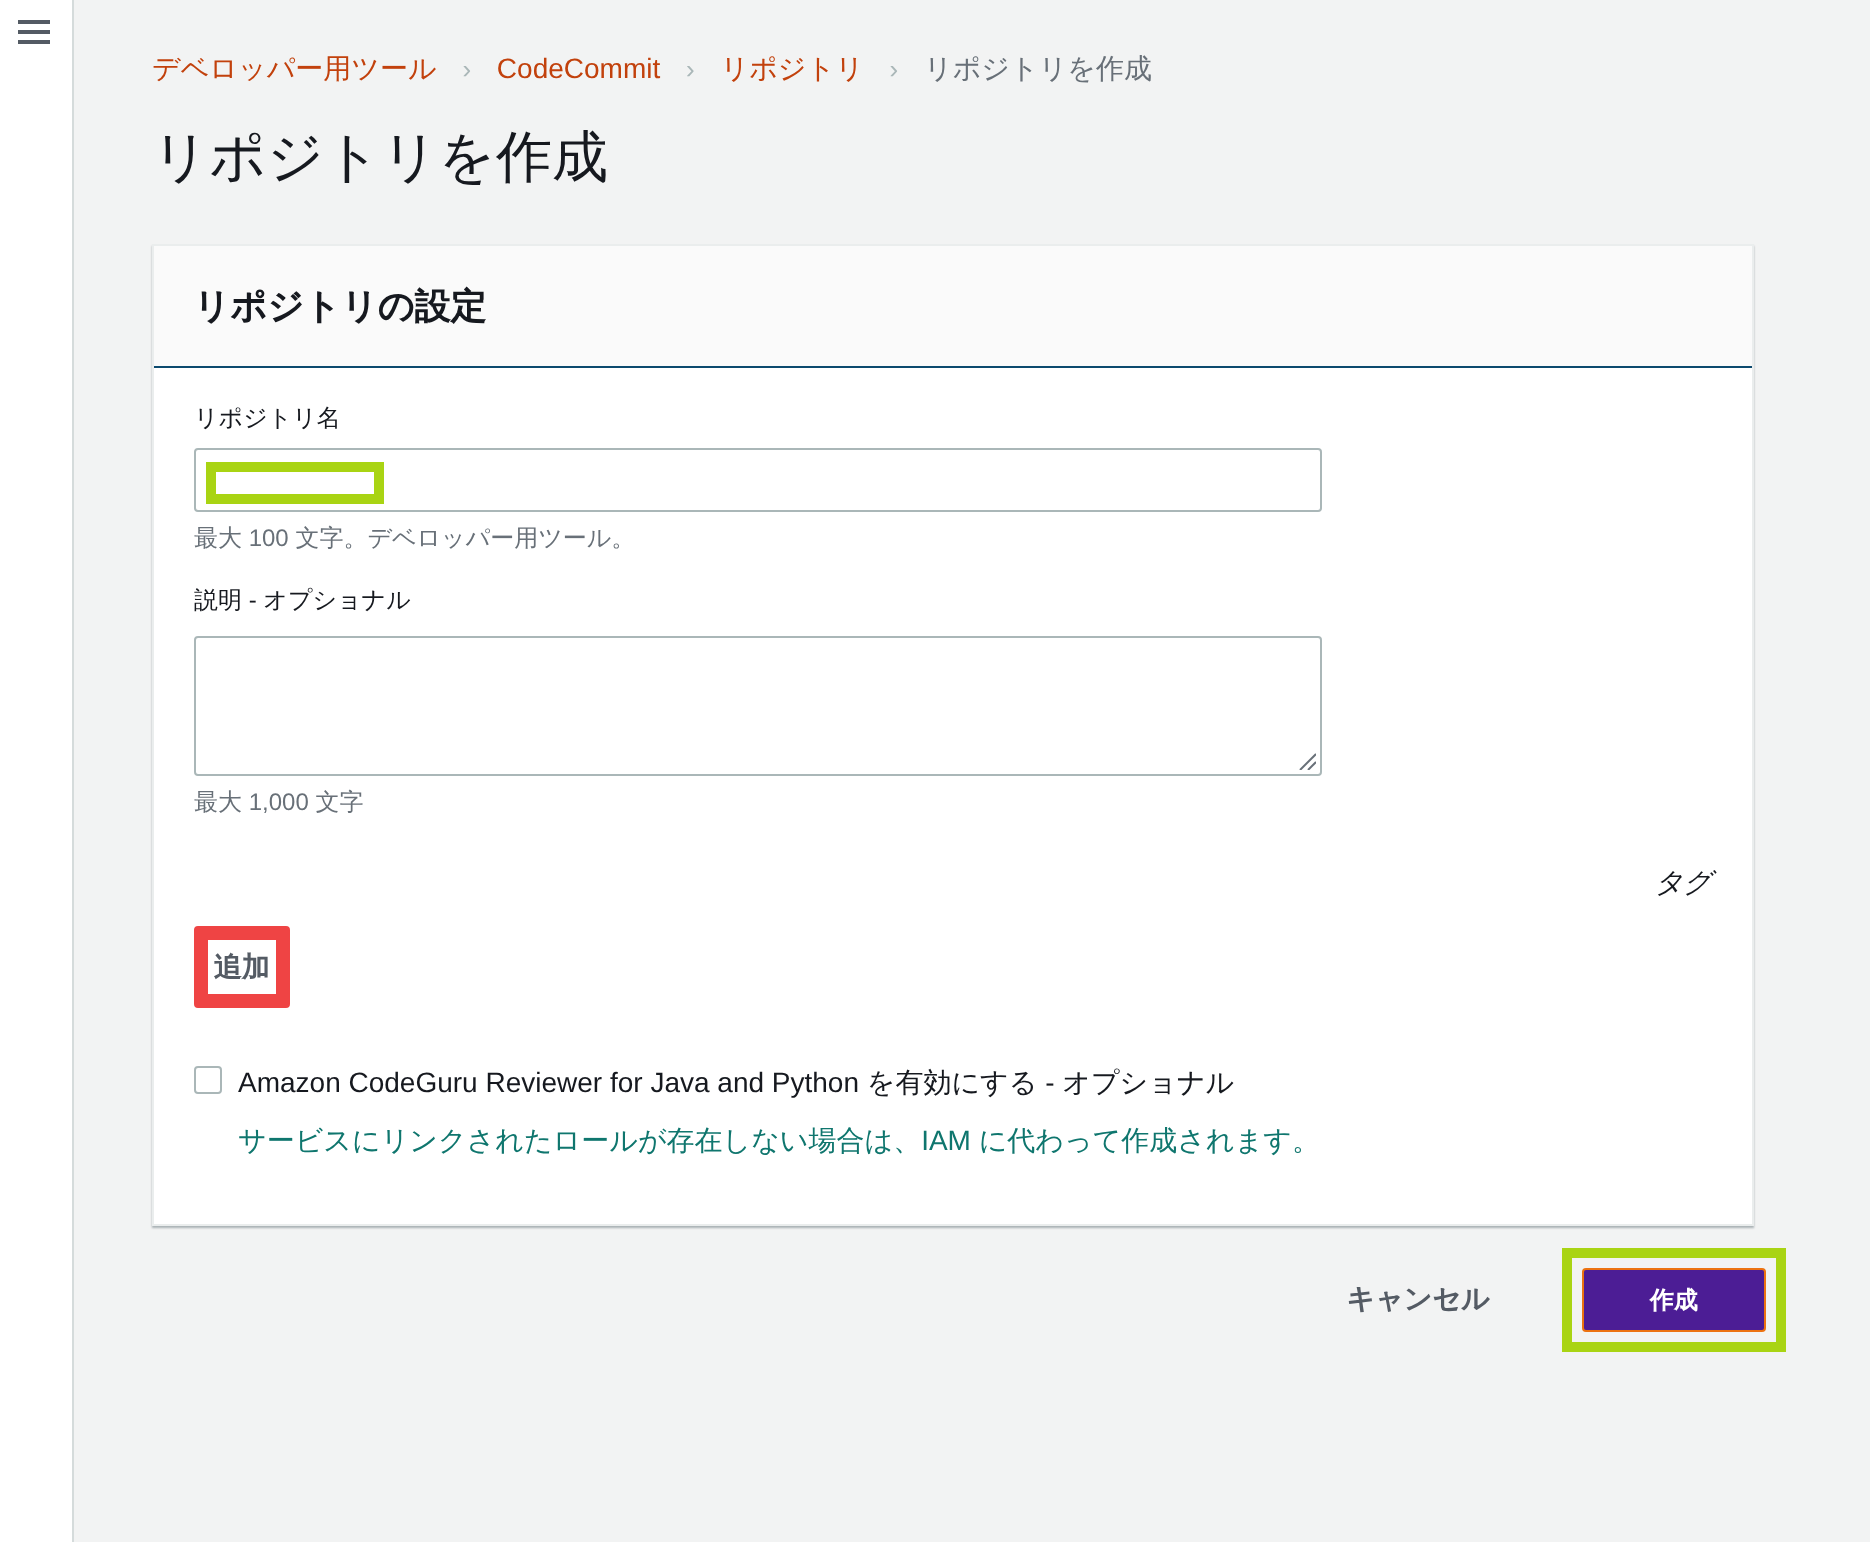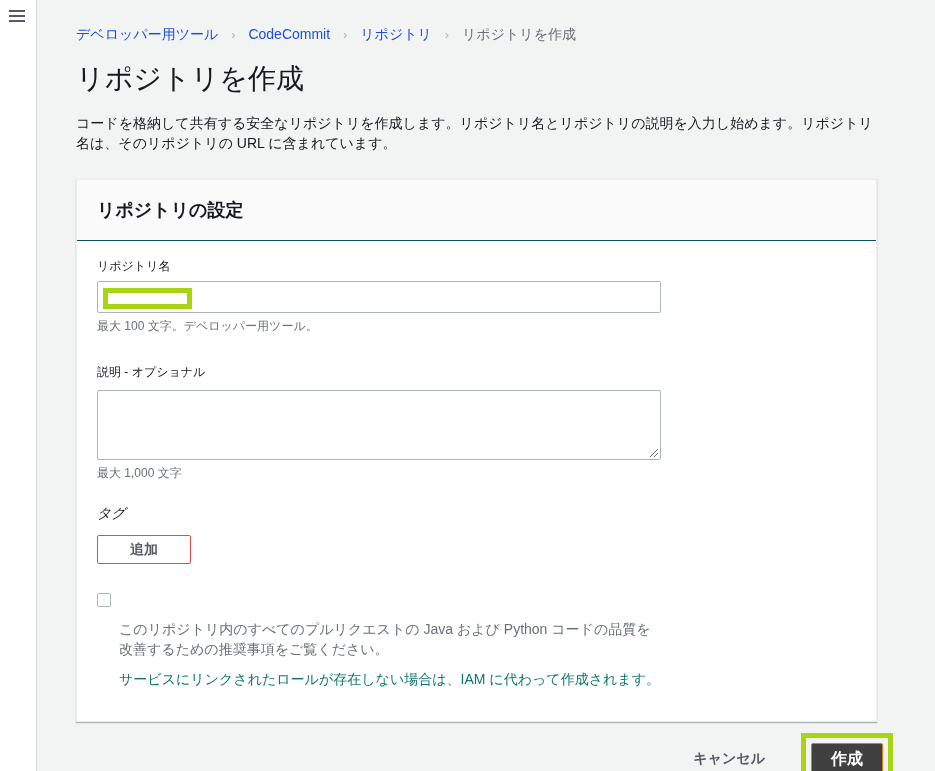--- a/index.html
+++ b/index.html
@@ -17,21 +17,21 @@
     background:#ffffff; border-right:1px solid #d5dbdb; z-index:5;
   }
   .hamburger { display:block; width:16px; margin:10px 0 0 9px; cursor:pointer; }
   .hamburger span { display:block; width:16px; height:2px; background:#545b64; margin-bottom:3px; }
 
   .main { margin-left:37px; padding:26px 0 0 39px; }
   .content { width:801px; }
 
   
   .breadcrumb { font-size:14px; line-height:16px; }
-  .breadcrumb a { color:#1d4ed8; text-decoration:none; cursor:pointer; }
+  .breadcrumb a { color:#c2410c; text-decoration:none; cursor:pointer; }
   .breadcrumb .sep { color:#aab7b8; margin:0 9px; font-size:13px; }
   .breadcrumb .current { color:#687078; }
 
   h1.page-title { font-size:28px; font-weight:400; line-height:34px; margin-top:19px; color:#16191f; }
   .page-desc { font-size:14px; line-height:20px; margin-top:17px; max-width:801px; color:#16191f; }
 
   
   .card {
     margin-top:26px; background:#ffffff;
     border:1px solid #eaeded;
@@ -53,38 +53,38 @@
     width:564px; height:32px;
     border:1px solid #aab7b8; border-radius:2px;
     background:#ffffff; padding:4px 8px;
     font-family:"Liberation Sans", sans-serif; font-size:14px; color:#16191f;
   }
   .annotation-input-box {
     position:absolute; left:6px; top:7px; width:89px; height:21px;
     border:5px solid #a9d413; background:#ffffff; pointer-events:none;
   }
 
-  .field-desc { margin-top:29px; }
+  .field-desc { margin-top:14px; }
   .textarea-wrap { position:relative; margin-top:9px; width:564px; }
   .text-area {
     width:564px; height:70px; resize:none;
     border:1px solid #aab7b8; border-radius:2px;
     background:#ffffff; padding:4px 8px;
     font-family:"Liberation Sans", sans-serif; font-size:14px; color:#16191f;
     display:block;
   }
   .resize-handle { position:absolute; right:3px; bottom:3px; width:10px; height:10px; pointer-events:none; }
 
   .field-tags { margin-top:24px; }
-  .tag-label { font-size:14px; color:#16191f; font-style:italic; }
+  .tag-label { font-size:14px; color:#16191f; font-style:italic;text-align:right; }
   .btn-secondary {
     margin-top:12px; display:inline-block;
-    background:#ffffff; border:1px solid #ef4444; border-radius:2px;
+    background:#ffffff; border:7px solid #ef4444; border-radius:2px;
     color:#545b64; font-size:14px; font-weight:700; line-height:19px;
-    padding:4px 32px; cursor:pointer; font-family:"Liberation Sans", sans-serif;
+    padding:4px 3px; cursor:pointer; font-family:"Liberation Sans", sans-serif;
   }
 
   .codeguru { margin-top:28px; }
   .checkbox-row { display:flex; align-items:flex-start; font-size:14px; line-height:18px; }
   .checkbox {
     width:14px; height:14px; border:1px solid #aab7b8; border-radius:2px;
     background:#ffffff; margin:1px 8px 0 0; flex:none; cursor:pointer;
   }
   .checkbox-row label { color:#16191f; margin-left:0; cursor:pointer; }
   .checkbox-row { gap:0; }
@@ -95,23 +95,23 @@
   
   .footer-actions {
     width:801px; margin-top:11px;
     display:flex; justify-content:flex-end; align-items:center; gap:36px;
   }
   .link-btn { font-size:14px; font-weight:700; color:#545b64; cursor:pointer; }
   .annotation-frame {
     border:5px solid #a9d413; padding:5px; margin-right:-16px;
   }
   .btn-primary {
-    display:block; background:#404040; border:1px solid #ec7211; border-radius:2px;
-    color:#ffffff; font-size:16px; font-weight:700; line-height:20px;
-    padding:5px 19px; cursor:pointer; font-family:"Liberation Sans", sans-serif;
+    display:block; background:#4c1d95; border:1px solid #ec7211; border-radius:2px;
+    color:#ffffff; font-size:12px; font-weight:700; line-height:20px;
+    padding:5px 33px; cursor:pointer; font-family:"Liberation Sans", sans-serif;
   }
 </style>
 </head>
 <body>
 
 <div class="sidebar">
   <span class="hamburger">
     <span></span>
       <span></span>
       <span></span>
@@ -126,21 +126,20 @@
       <span class="sep">›</span>
       <a>CodeCommit</a>
       <span class="sep">›</span>
       <a>リポジトリ</a>
       <span class="sep">›</span>
       <span class="current">リポジトリを作成</span>
     </nav>
 
     <h1 class="page-title">リポジトリを作成</h1>
 
-    <p class="page-desc">コードを格納して共有する安全なリポジトリを作成します。リポジトリ名とリポジトリの説明を入力し始めます。リポジトリ名は、そのリポジトリの URL に含まれています。</p>
 
     <section class="card">
       <div class="card-header">
         <h2>リポジトリの設定</h2>
       </div>
       <div class="card-body">
 
         <div class="field-name">
           <div class="field-label">リポジトリ名</div>
           <div class="input-wrap">
@@ -163,22 +162,22 @@
         </div>
 
         <div class="field-tags">
           <div class="tag-label">タグ</div>
           <button class="btn-secondary">追加</button>
         </div>
 
         <div class="codeguru">
           <div class="checkbox-row">
             <span class="checkbox"></span>
+            <label class="cb-label">Amazon CodeGuru Reviewer for Java and Python を有効にする - オプショナル</label>
           </div>
-          <p class="cg-desc">このリポジトリ内のすべてのプルリクエストの Java および Python コードの品質を改善するための推奨事項をご覧ください。</p>
           <p class="cg-note">サービスにリンクされたロールが存在しない場合は、IAM に代わって作成されます。</p>
         </div>
 
       </div>
     </section>
 
     <div class="footer-actions">
       <span class="link-btn">キャンセル</span>
       <span class="annotation-frame">
         <button class="btn-primary">作成</button>

